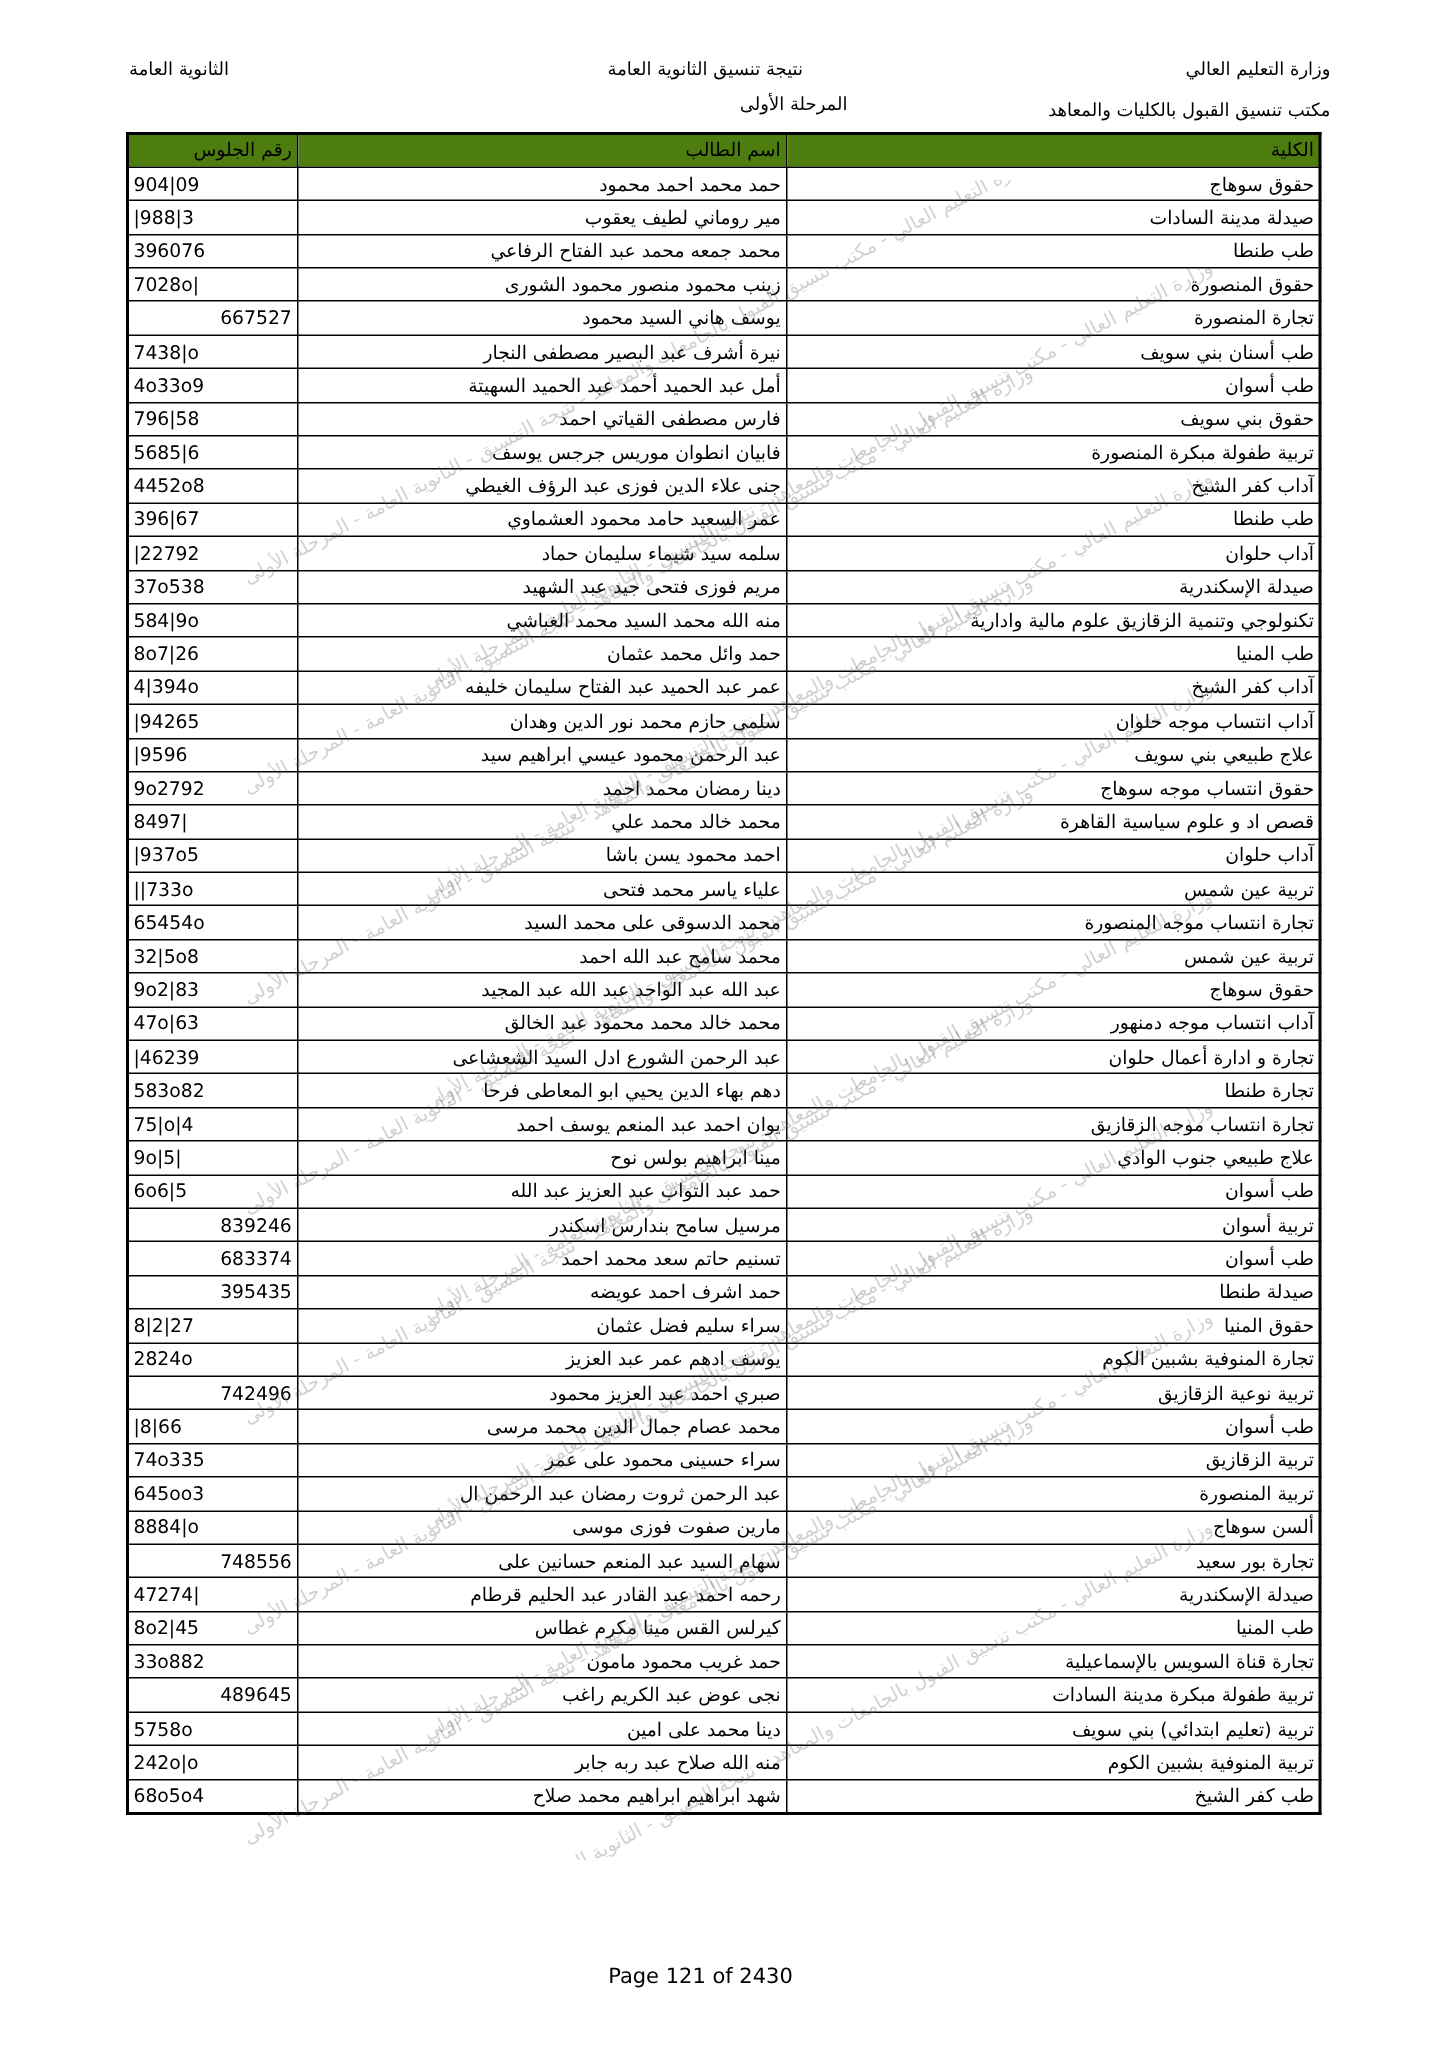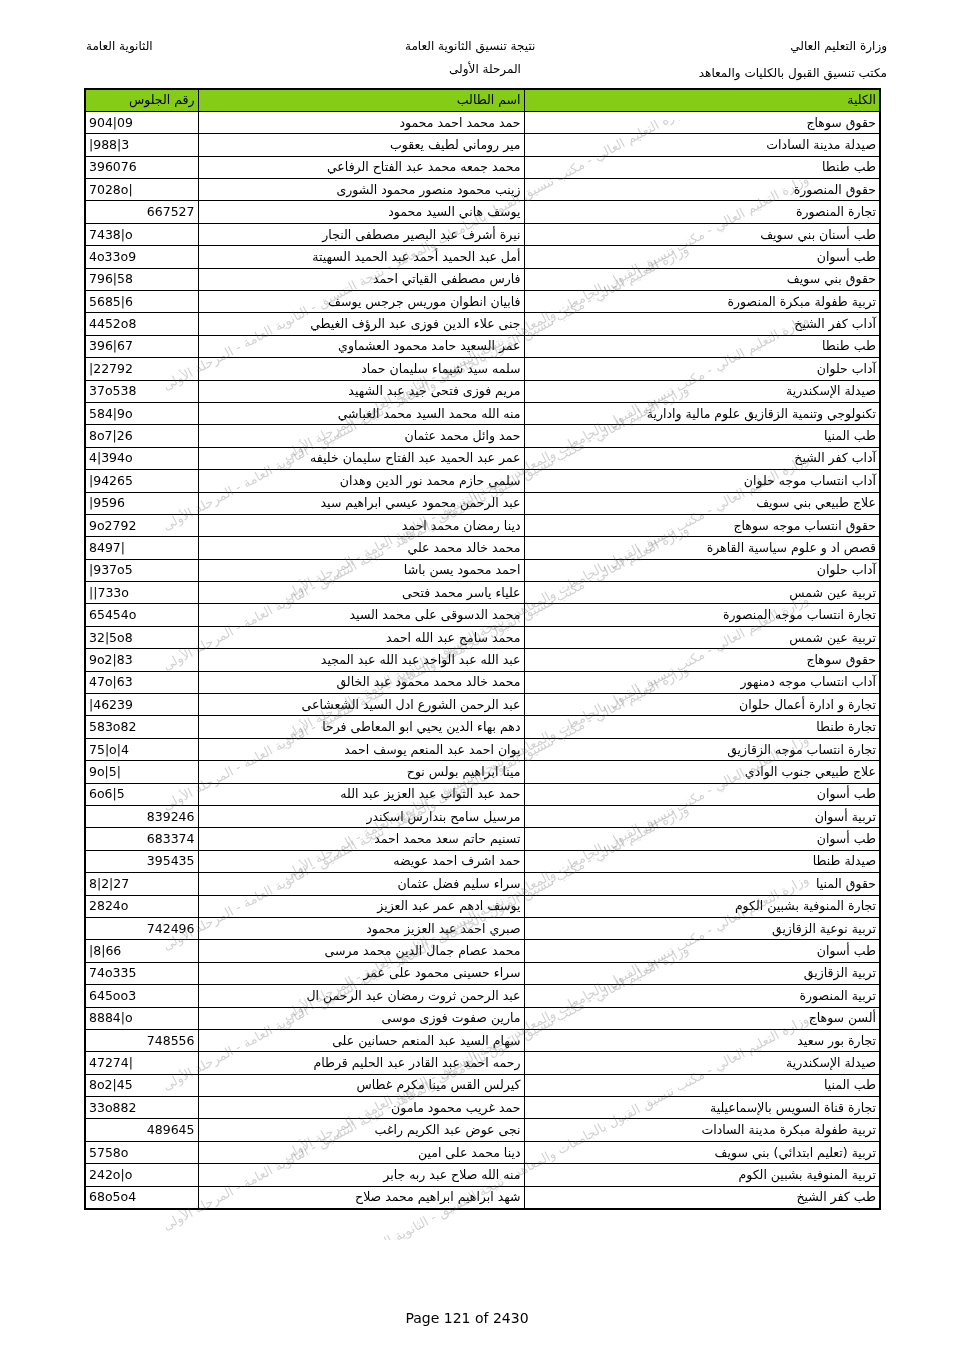--- a/index.html
+++ b/index.html
@@ -3,31 +3,31 @@
 <meta charset="utf-8">
 <style>
   html, body { margin: 0; padding: 0; background: #ffffff; }
   body { width: 967px; height: 1368px; position: relative; overflow: hidden;
          font-family: "DejaVu Sans", sans-serif; color: #000; }
   .hdr { position: absolute; font-size: 12px; line-height: 16px; white-space: nowrap;
          font-family: "DejaVu Sans", sans-serif; direction: rtl; }
   .h-right1 { right: 80px; top: 38px; }
   .h-right2 { right: 80px; top: 65px; }
   .h-mid1 { left: 405px; top: 38px; width: 160px; text-align: left; }
-  .h-mid2 { left: 405px; top: 61px; width: 160px; text-align: center; }
+  .h-mid2 { left: 405px; top: 61px; width: 160px; }
   .h-left1 { left: 86px; top: 38px; }
 
   table.results { position: absolute; left: 84px; top: 88px; width: 795px;
     border-collapse: collapse; direction: rtl; table-layout: fixed;
     border: 2px solid #000; }
   table.results td, table.results th {
     border: 1px solid #000; height: 22.4px; padding: 0 3px; box-sizing: border-box;
     font-size: 12.5px; line-height: 14px; white-space: nowrap; overflow: hidden;
     font-family: "DejaVu Sans", sans-serif; font-weight: normal; }
-  table.results th { background: #84cc16; text-align: right; padding-left: 35px; }
+  table.results th { background: #4d7c0f; text-align: right; padding-left: 35px; }
   col.c-college { width: 356px; }
   col.c-name { width: 326px; }
   col.c-seat { width: 113px; }
   td.college, td.name { text-align: right; }
   td.seat { direction: ltr; font-size: 14px; font-family: "DejaVu Sans", sans-serif; }
   td.seat.al-left { text-align: left; }
   td.seat.al-right { text-align: right; }
 
   .watermark { position: absolute; left: 120px; top: 120px; width: 760px; height: 1120px;
     pointer-events: none; overflow: hidden; }

